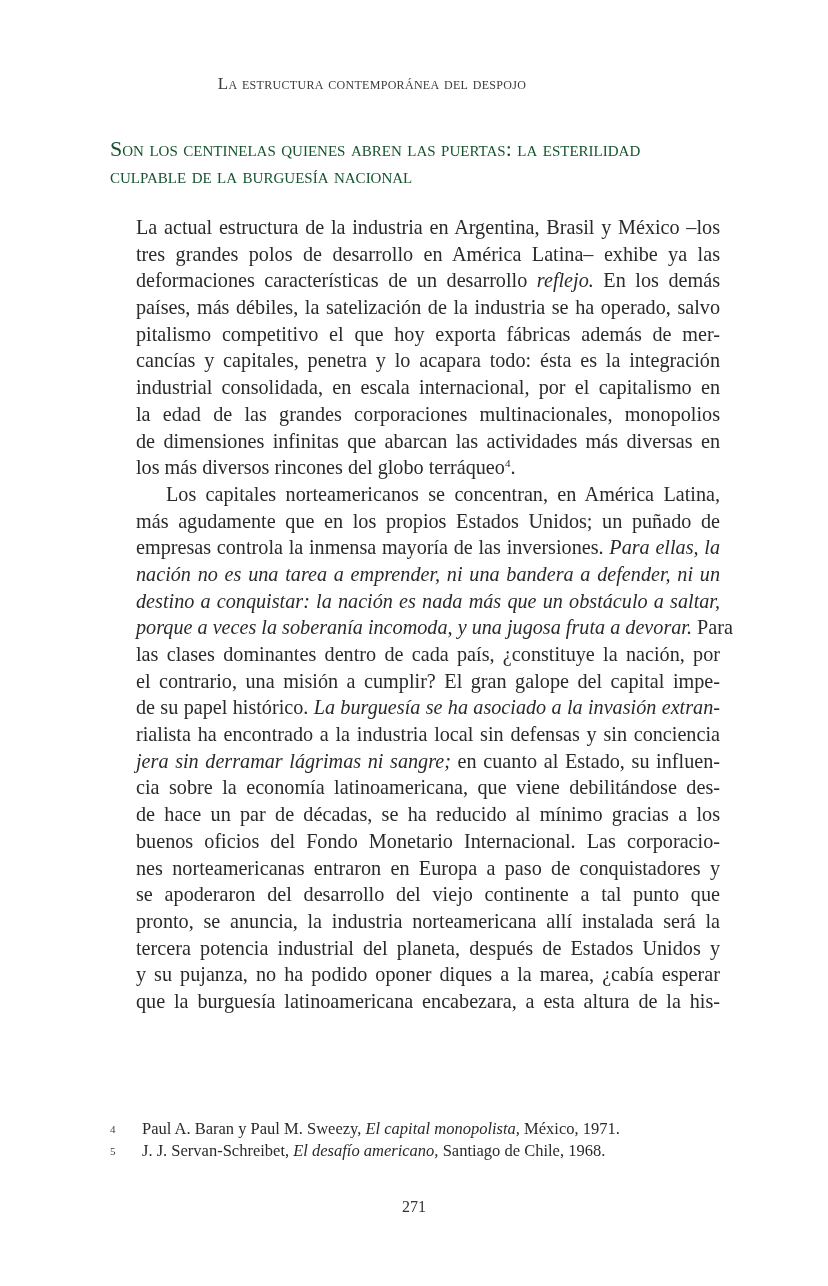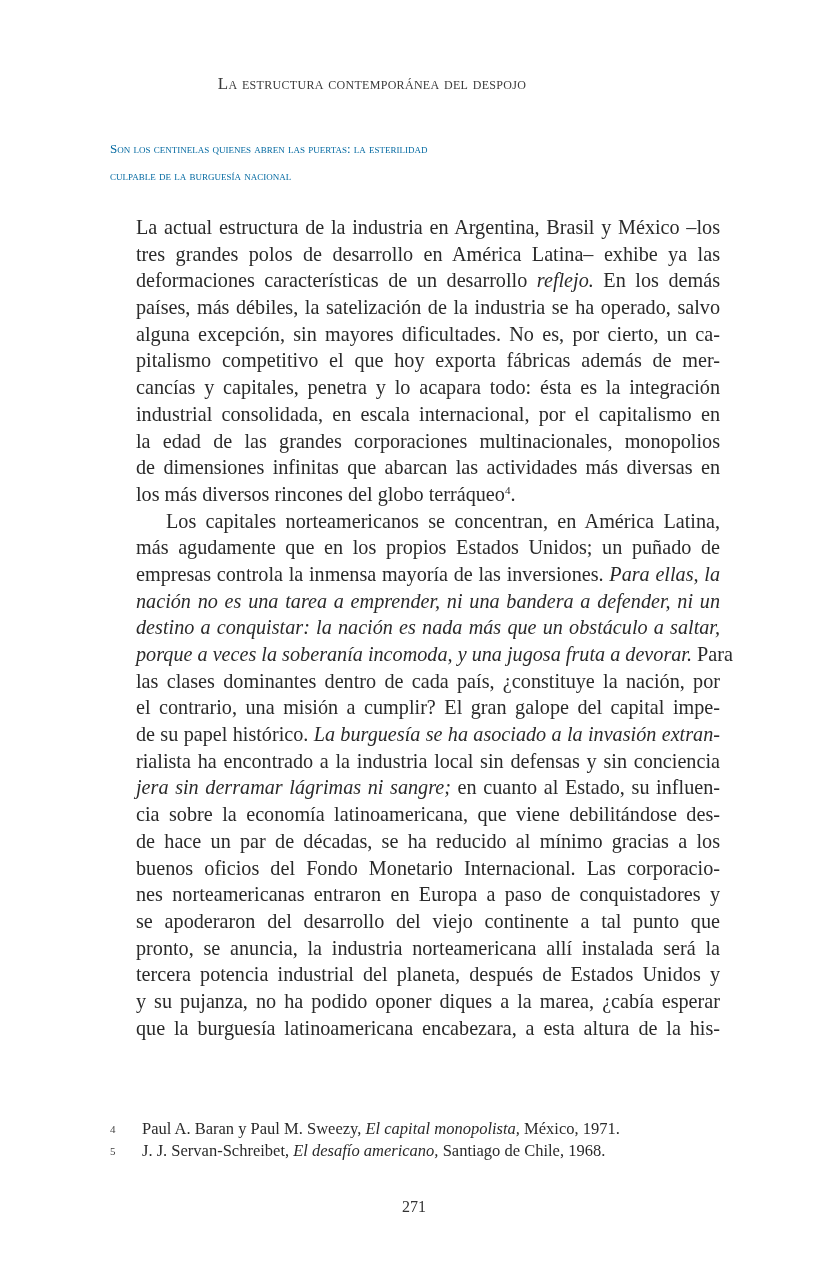--- a/index.html
+++ b/index.html
@@ -1,21 +1,21 @@
 <!DOCTYPE html>
 <html><head>
 <meta charset="utf-8">
 <style>
   html, body { margin: 0; padding: 0; background: #ffffff; }
   body { width: 828px; height: 1286px; position: relative; overflow: hidden;
          font-family: "Liberation Serif", "DejaVu Serif", serif; color: #2a2a2a; }
   .running-head { position: absolute; top: 74px; left: 0; width: 744px; text-align: center;
                   font-size: 17px; font-variant: small-caps; letter-spacing: 0.3px; color: #3a3a3a; }
   .section-title { position: absolute; top: 135px; left: 110px; width: 610px;
-                   font-size: 13px; font-variant: small-caps; line-height: 27px; color: #0369a1; }
+                   font-size: 22px; font-variant: small-caps; line-height: 27px; color: #14532d; }
   .body { position: absolute; top: 214px; left: 110px; width: 610px; }
   .line { height: 26.7px; line-height: 26.7px; font-size: 20.2px; white-space: nowrap;
           text-align: justify; text-align-last: justify; margin-left: 26px; }
   .line.last { text-align-last: left; }
   .line.indent { padding-left: 30px; }
   .line i { font-style: italic; }
   sup { font-size: 11px; vertical-align: 7px; line-height: 0; }
   .footnotes { position: absolute; top: 1118px; left: 110px; width: 610px; font-size: 16.5px; line-height: 21px; }
   .fn { display: flex; }
   .fn-num { width: 32px; font-size: 11px; padding-top: 1px; color: #444; }
@@ -29,21 +29,20 @@
 <div class="section-title">
   <div>Son los centinelas quienes abren las puertas: la esterilidad</div>
   <div>culpable de la burguesía nacional</div>
 </div>
 
 <div class="body" id="body">
     <div class="line">La actual estructura de la industria en Argentina, Brasil y México –los</div>
     <div class="line">tres grandes polos de desarrollo en América Latina– exhibe ya las</div>
     <div class="line">deformaciones características de un desarrollo <i>reflejo.</i> En los demás</div>
     <div class="line">países, más débiles, la satelización de la industria se ha operado, salvo</div>
-    <div class="line">alguna excepción, sin mayores dificultades. No es, por cierto, un ca-</div>
     <div class="line">pitalismo competitivo el que hoy exporta fábricas además de mer-</div>
     <div class="line">cancías y capitales, penetra y lo acapara todo: ésta es la integración</div>
     <div class="line">industrial consolidada, en escala internacional, por el capitalismo en</div>
     <div class="line">la edad de las grandes corporaciones multinacionales, monopolios</div>
     <div class="line">de dimensiones infinitas que abarcan las actividades más diversas en</div>
     <div class="line last">los más diversos rincones del globo terráqueo<sup>4</sup>.</div>
     <div class="line indent">Los capitales norteamericanos se concentran, en América Latina,</div>
     <div class="line">más agudamente que en los propios Estados Unidos; un puñado de</div>
     <div class="line">empresas controla la inmensa mayoría de las inversiones. <i>Para ellas, la</i></div>
     <div class="line"><i>nación no es una tarea a emprender, ni una bandera a defender, ni un</i></div>

